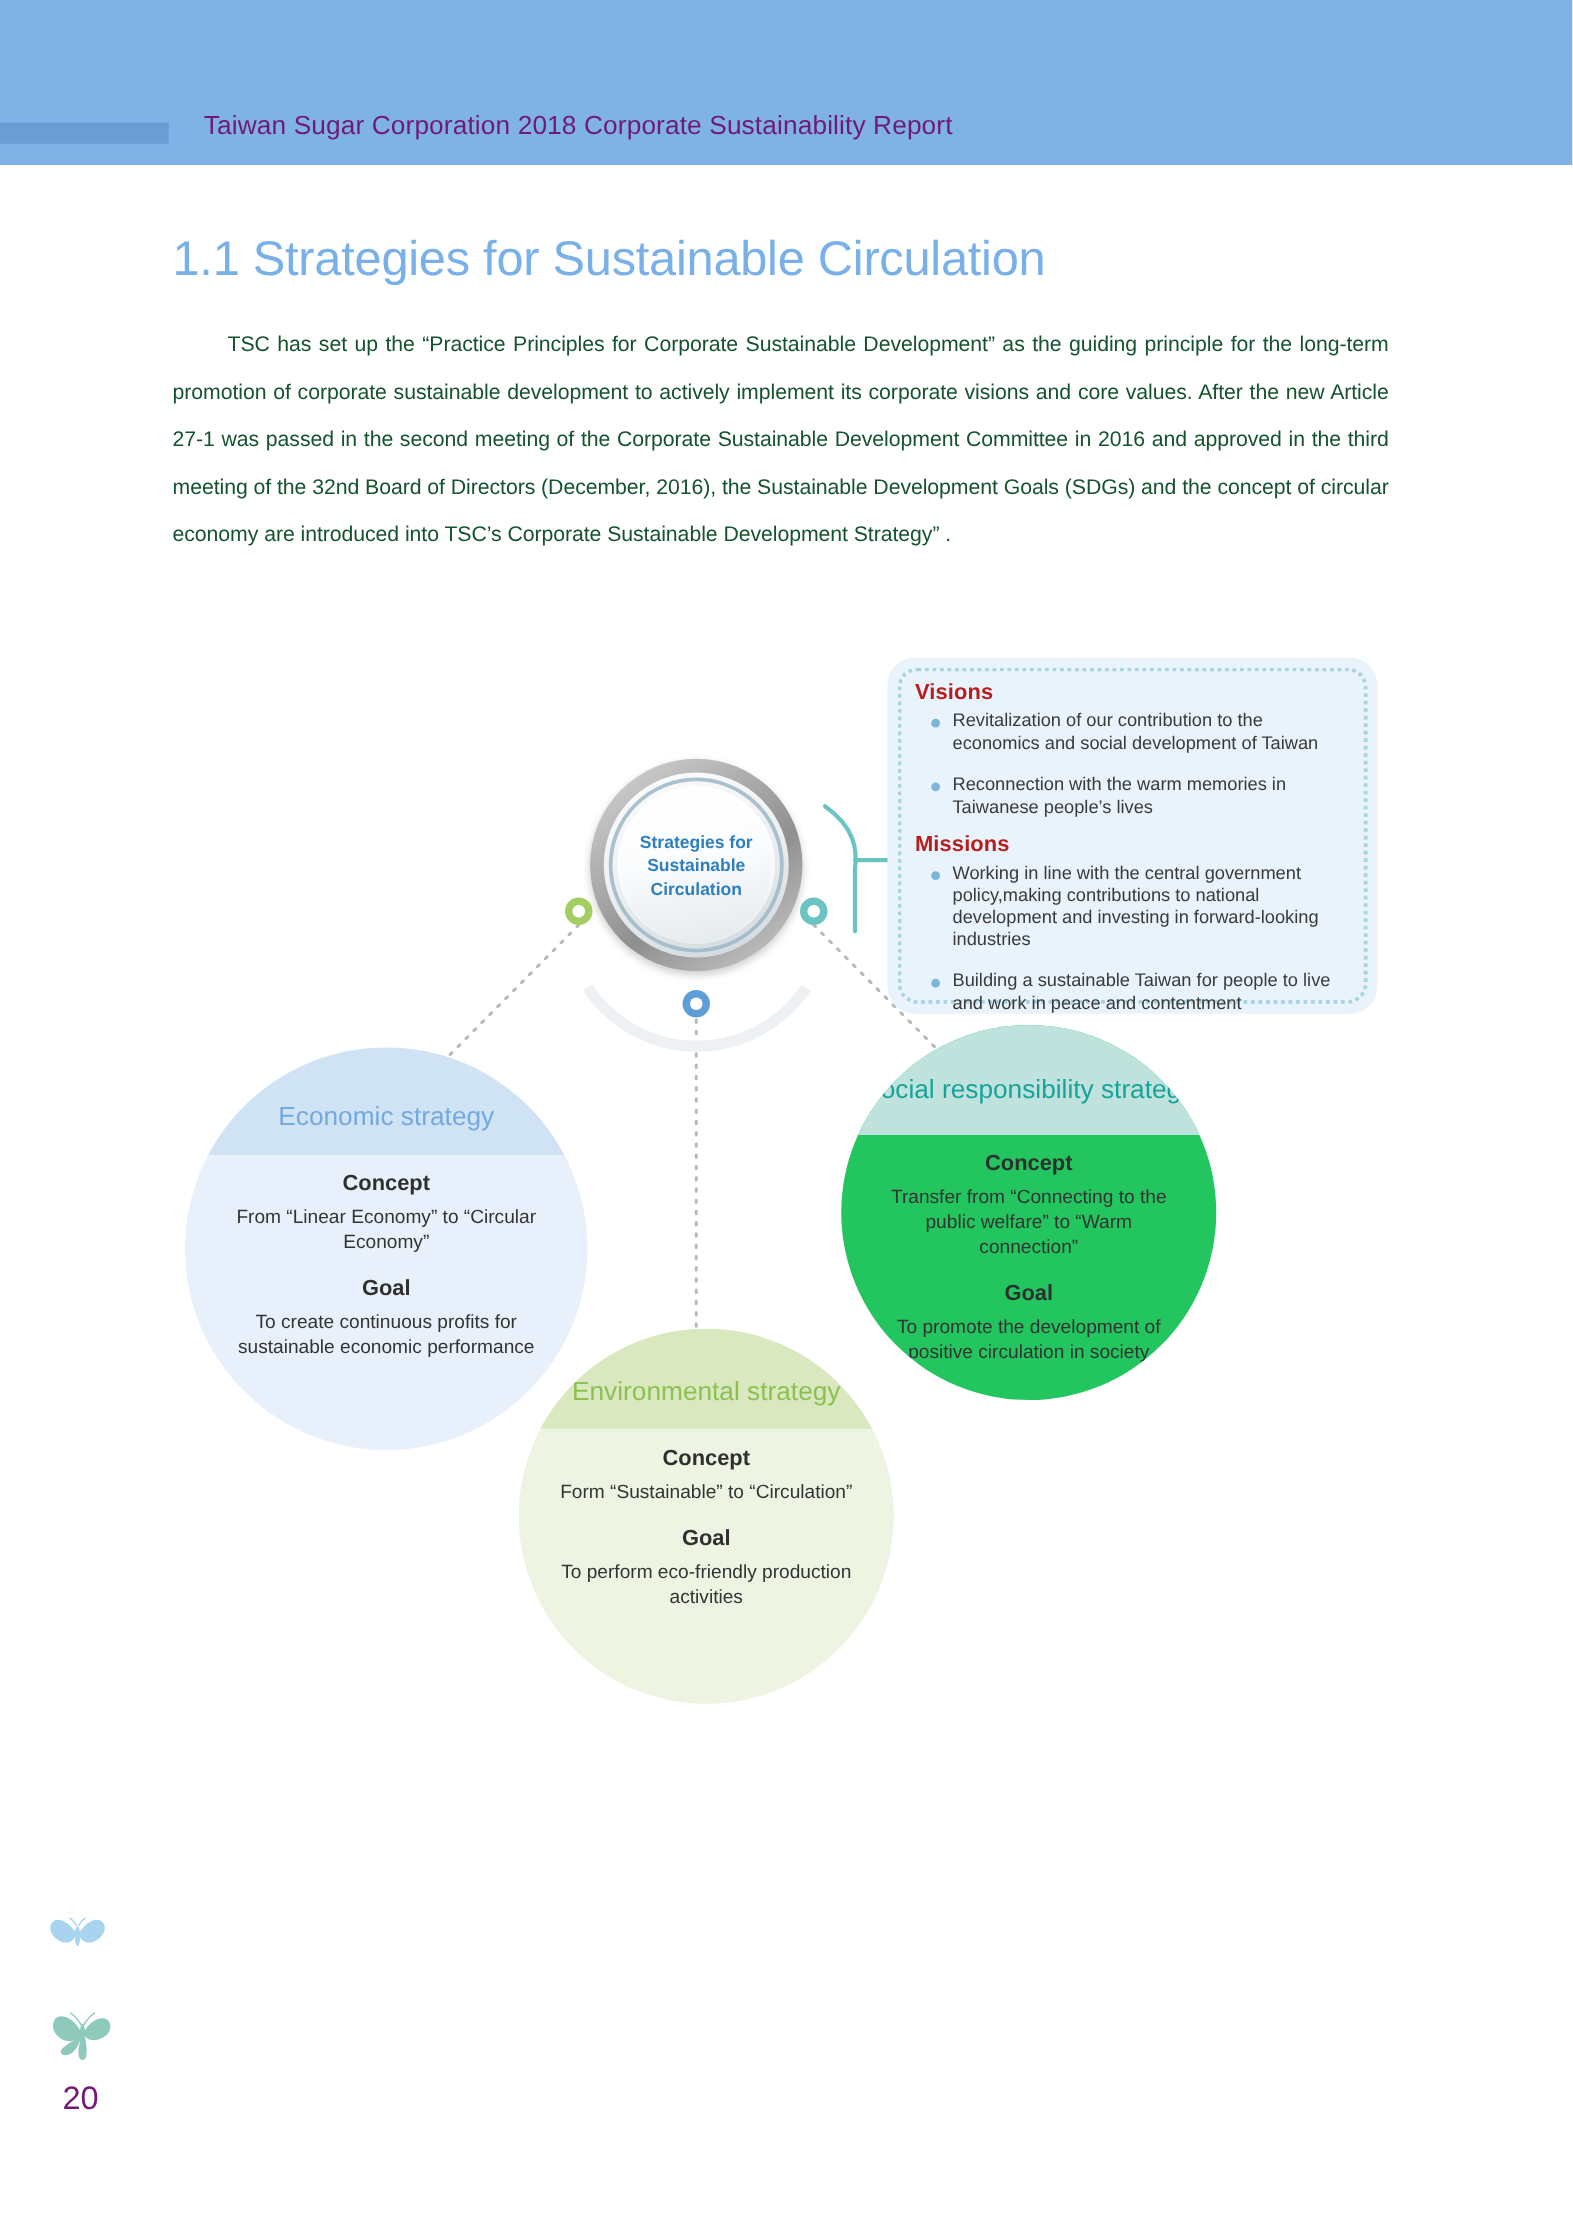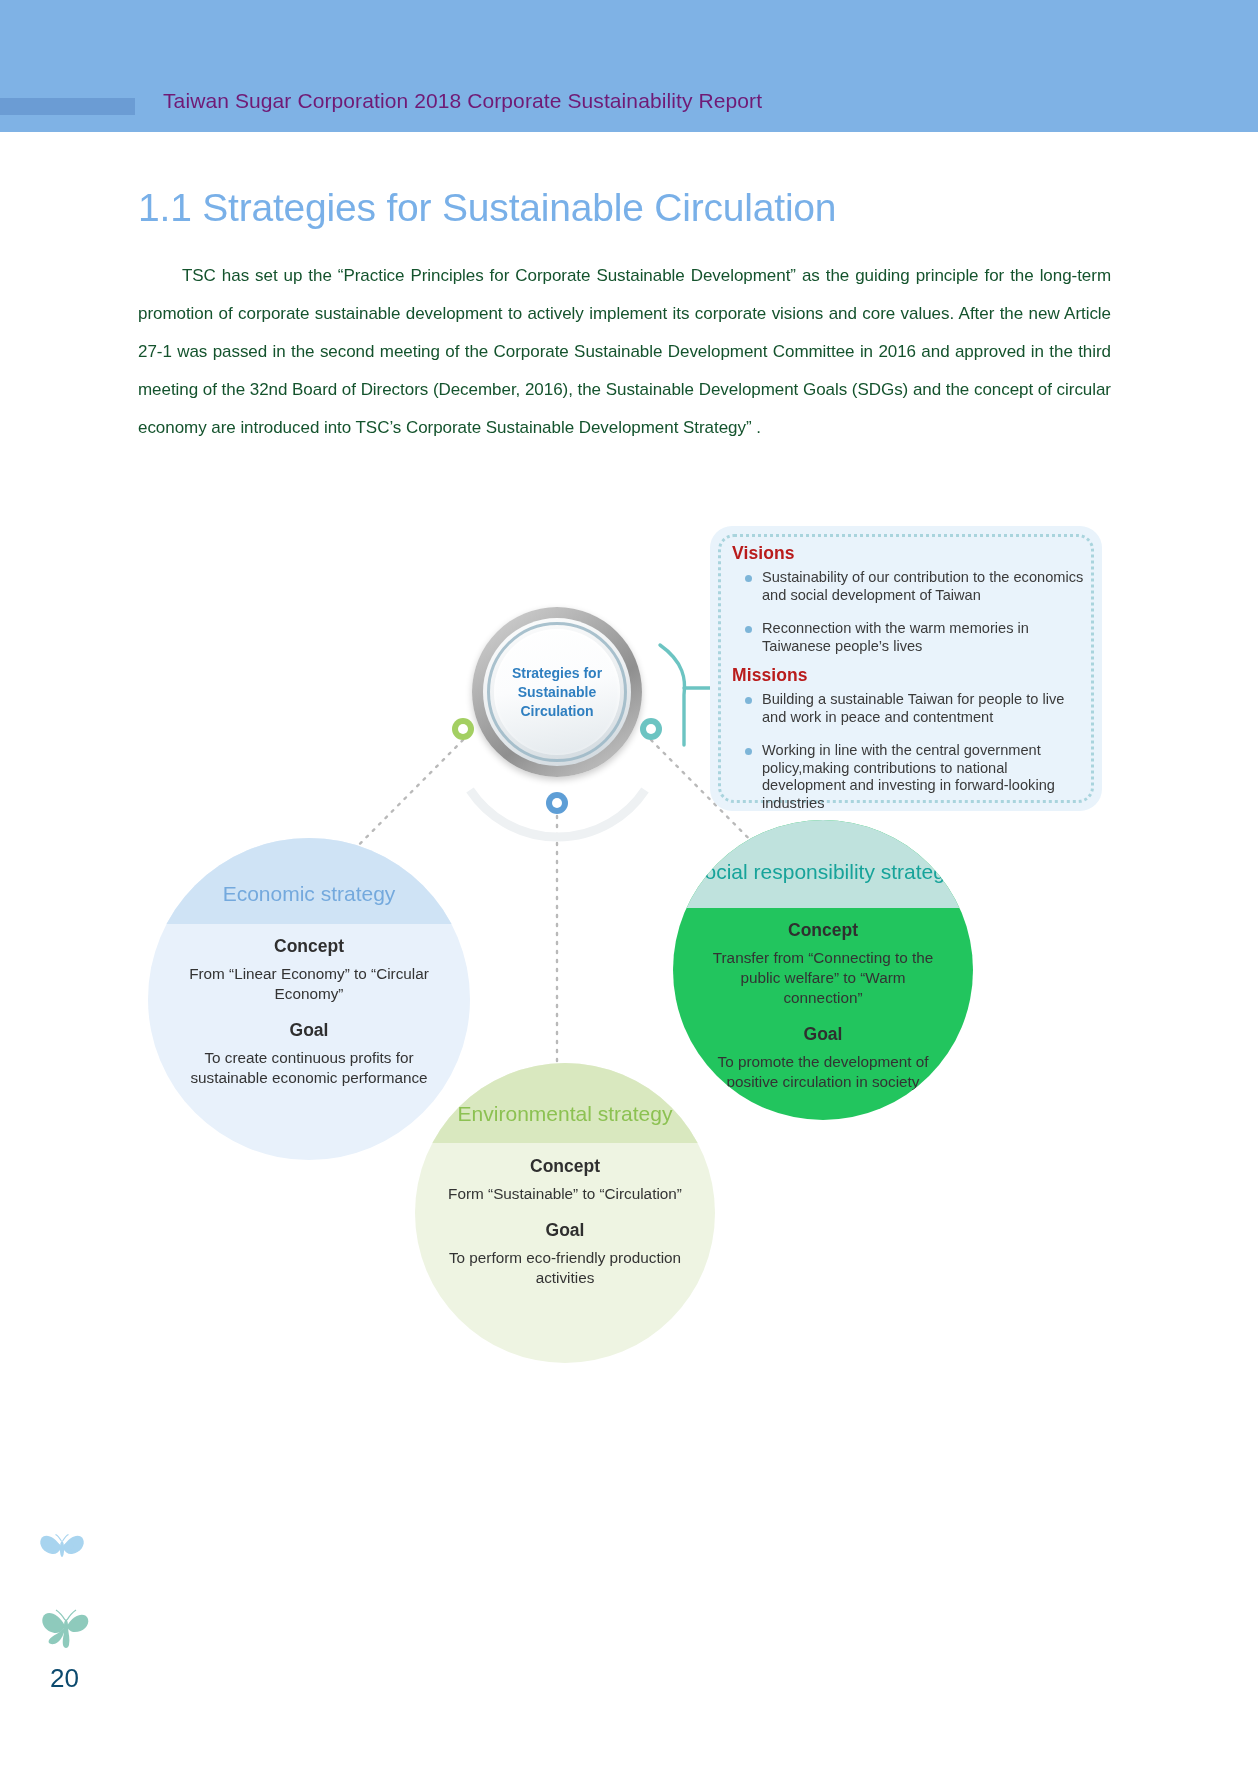--- a/index.html
+++ b/index.html
@@ -299,21 +299,21 @@
   .butterfly {
     position: absolute;
   }
   #butterfly-blue { left: 38px; top: 1527px; }
   #butterfly-teal { left: 38px; top: 1600px; }
   .page-number {
     position: absolute;
     left: 50px;
     top: 1663px;
     font-size: 26px;
-    color: #0c4a6e;
+    color: #701a75;
   }
 </style>
 </head>
 <body>
 
 <div class="header-band">
   <div class="header-accent-bar"></div>
   <div class="header-title">Taiwan Sugar Corporation 2018 Corporate Sustainability Report</div>
 </div>
 
@@ -337,36 +337,36 @@
     <path d="M 684 198 L 716 198" fill="none" stroke="#6cc4c2" stroke-width="3.4" stroke-linecap="round"></path>
   </svg>
 
   <div class="vm-box">
     <div class="vm-box-dotted"></div>
     <div class="vm-inner">
       <div class="vm-heading">Visions</div>
       <ul class="vm-list">
         <li>
           <span class="vm-bullet"></span>
-          <span>Sustainability of our contribution to the economics and social development of Taiwan</span>
+          <span>Revitalization of our contribution to the economics and social development of Taiwan</span>
         </li>
         <li>
           <span class="vm-bullet"></span>
           <span>Reconnection with the warm memories in Taiwanese people’s lives</span>
         </li>
       </ul>
       <div class="vm-heading missions">Missions</div>
       <ul class="vm-list">
         <li>
           <span class="vm-bullet"></span>
-          <span>Building a sustainable Taiwan for people to live and work in peace and contentment</span>
+          <span>Working in line with the central government policy,making contributions to national development and investing in forward-looking industries</span>
         </li>
         <li>
           <span class="vm-bullet"></span>
-          <span>Working in line with the central government policy,making contributions to national development and investing in forward-looking industries</span>
+          <span>Building a sustainable Taiwan for people to live and work in peace and contentment</span>
         </li>
       </ul>
     </div>
   </div>
 
   <div class="center-ring">
     <div class="ring-outer"></div>
     <div class="ring-mid"></div>
     <div class="ring-blueline"></div>
     <div class="ring-inner">

